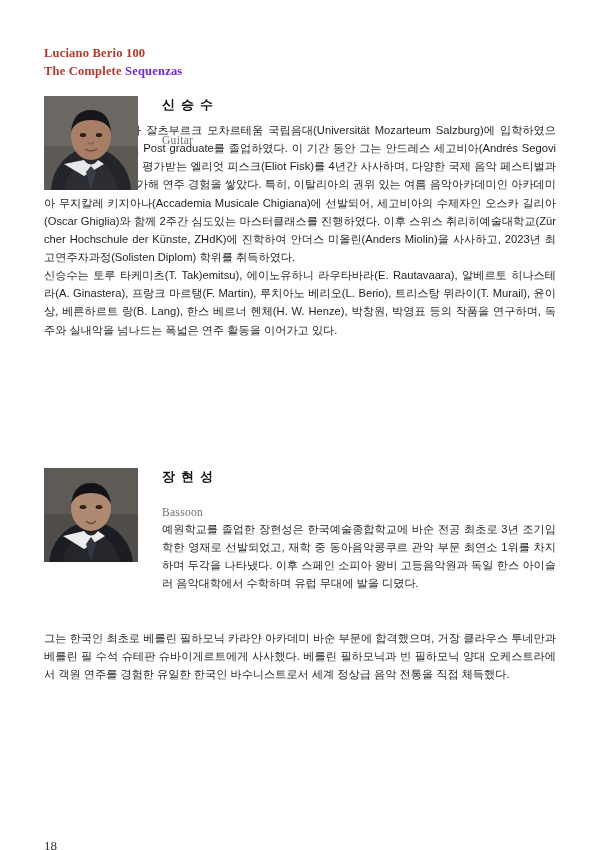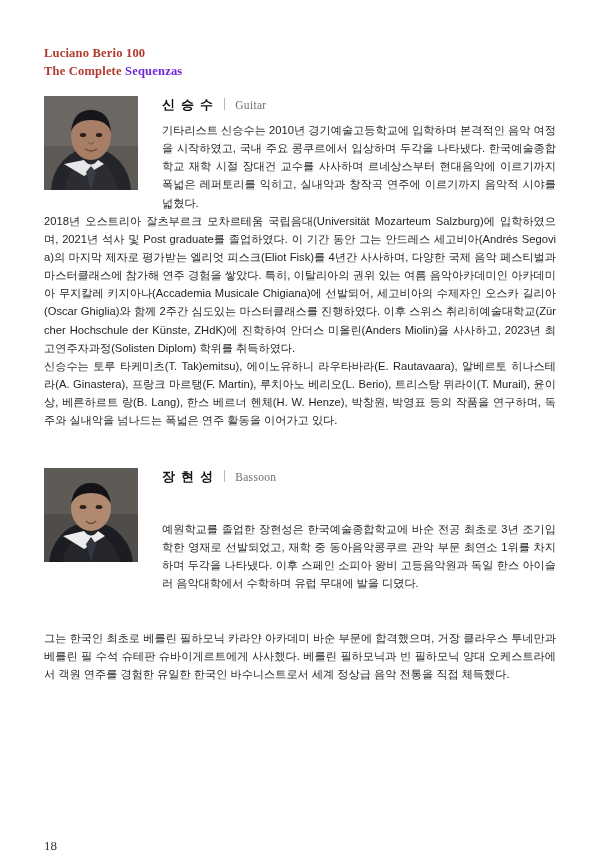--- a/index.html
+++ b/index.html
@@ -64,20 +64,21 @@
 
   .entry-body {
     margin-left: 118px;
   }
   .name-row {
     display: flex;
     align-items: baseline;
     gap: 10px;
     margin-bottom: 9px;
     height: 16px;
+    flex-direction: column;
   }
   .name {
     font-size: 13px;
     font-weight: bold;
     color: #111111;
     letter-spacing: 1.2px;
   }
   .divider {
     display: inline-block;
     width: 1px;
@@ -146,21 +147,20 @@
         <path d="M40 64 q7 9 14 0 l6 4 -20 12 -20 -12 z" fill="#e8e8e8"></path>
         <path d="M47 70 l5 6 -5 18 -5 -18 z" fill="#3a3d45"></path>
       </svg>
     </div>
     <div class="entry-body">
       <div class="name-row">
         <span class="name">신 승 수</span>
         <span class="divider"></span>
         <span class="instrument">Guitar</span>
       </div>
-      <p class="para">기타리스트 신승수는 2010년 경기예술고등학교에 입학하며 본격적인 음악 여정을 시작하였고, 국내 주요 콩쿠르에서 입상하며 두각을 나타냈다. 한국예술종합학교 재학 시절 장대건 교수를 사사하며 르네상스부터 현대음악에 이르기까지 폭넓은 레퍼토리를 익히고, 실내악과 창작곡 연주에 이르기까지 음악적 시야를 넓혔다.</p>
     </div>
     <p class="para full">2018년 오스트리아 잘츠부르크 모차르테움 국립음대(Universität Mozarteum Salzburg)에 입학하였으며, 2021년 석사 및 Post graduate를 졸업하였다. 이 기간 동안 그는 안드레스 세고비아(Andrés Segovia)의 마지막 제자로 평가받는 엘리엇 피스크(Eliot Fisk)를 4년간 사사하며, 다양한 국제 음악 페스티벌과 마스터클래스에 참가해 연주 경험을 쌓았다. 특히, 이탈리아의 권위 있는 여름 음악아카데미인 아카데미아 무지칼레 키지아나(Accademia Musicale Chigiana)에 선발되어, 세고비아의 수제자인 오스카 길리아(Oscar Ghiglia)와 함께 2주간 심도있는 마스터클래스를 진행하였다. 이후 스위스 취리히예술대학교(Zürcher Hochschule der Künste, ZHdK)에 진학하여 안더스 미올린(Anders Miolin)을 사사하고, 2023년 최고연주자과정(Solisten Diplom) 학위를 취득하였다.</p>
     <p class="para full">신승수는 토루 타케미츠(T. Tak)emitsu), 에이노유하니 라우타바라(E. Rautavaara), 알베르토 히나스테라(A. Ginastera), 프랑크 마르탱(F. Martin), 루치아노 베리오(L. Berio), 트리스탕 뮈라이(T. Murail), 윤이상, 베른하르트 랑(B. Lang), 한스 베르너 헨체(H. W. Henze), 박창원, 박영표 등의 작품을 연구하며, 독주와 실내악을 넘나드는 폭넓은 연주 활동을 이어가고 있다.</p>
   </div>
 
   <div class="entry entry-2">
     <div class="portrait">
       <svg width="94" height="94" viewBox="0 0 94 94">
         <rect x="0" y="0" width="94" height="94" fill="#4f4c49"></rect>
         <rect x="0" y="0" width="94" height="46" fill="#5e5a56"></rect>

